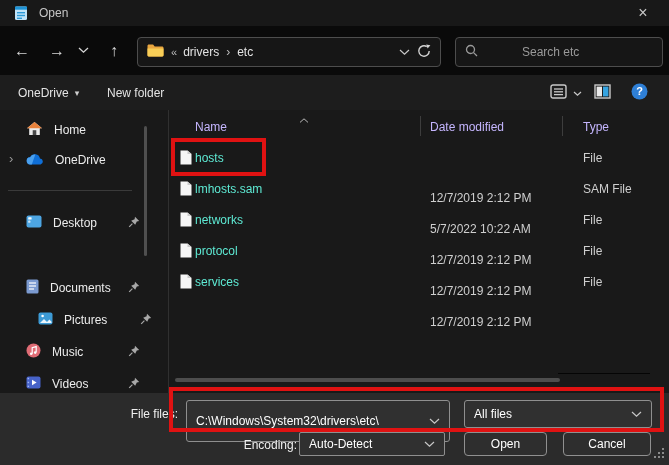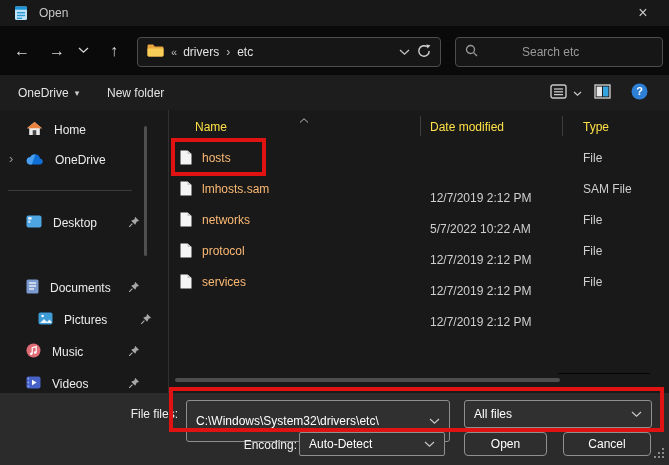--- a/index.html
+++ b/index.html
@@ -32,30 +32,30 @@
   .cmd-caret{font-size:9px;color:#cfcfcf;}
   
   .main{position:absolute;left:0;top:110px;width:669px;height:283px;background:#191919;}
   .pane-divider{position:absolute;left:168px;top:0;width:1px;height:283px;background:#303030;}
   .side-item{position:absolute;left:26px;width:114px;height:24px;display:flex;align-items:center;gap:11px;color:#ececec;}
   .side-item .lbl{flex:1;white-space:nowrap;}
   .side-expander{position:absolute;left:9px;color:#9a9a9a;font-size:13px;}
   .side-sep{position:absolute;left:8px;width:124px;height:1px;background:#3a3a3a;top:80px;}
   .side-scroll{position:absolute;left:144px;top:16px;width:3px;height:130px;background:#4f4f4f;border-radius:2px;}
   
-  .list-header{position:absolute;left:175px;top:2px;right:0;height:26px;color:#fde047;}
+  .list-header{position:absolute;left:175px;top:2px;right:0;height:26px;color:#c4b5fd;}
   .hdr-name{position:absolute;left:20px;top:8px;}
   .hdr-caret{position:absolute;left:124px;top:0px;}
   .hdr-date{position:absolute;left:255px;top:8px;}
   .hdr-type{position:absolute;left:408px;top:8px;}
   .hdr-sep1,.hdr-sep2{position:absolute;top:4px;width:1px;height:20px;background:#3d3d3d;}
   .hdr-sep1{left:245px;} .hdr-sep2{left:387px;}
   .row{position:absolute;left:175px;right:0;height:31px;}
   .row .icon{position:absolute;left:5px;top:8px;}
-  .row .name{position:absolute;left:27px;top:9px;color:#fdba74;}
+  .row .name{position:absolute;left:20px;top:9px;color:#5eead4;}
   .row .date{position:absolute;left:255px;top:9px;color:#cfcfcf;margin-top:40px;}
   .row .type{position:absolute;left:408px;top:9px;color:#cfcfcf;}
   .hscroll{position:absolute;left:175px;top:268px;width:385px;height:4px;background:#4d4d4d;border-radius:2px;}
   .hline{position:absolute;left:558px;top:263px;width:92px;height:1px;background:#050505;}
   
   .footer{position:absolute;left:0;top:393px;width:669px;height:72px;background:#2b2b2b;}
   .f-label{position:absolute;color:#f0f0f0;}
   .combo{
     position:absolute;box-sizing:border-box;background:#303030;border:1px solid #8f8f8f;border-radius:3px;
     display:flex;align-items:center;padding:0 9px;gap:8px;color:#fff;

